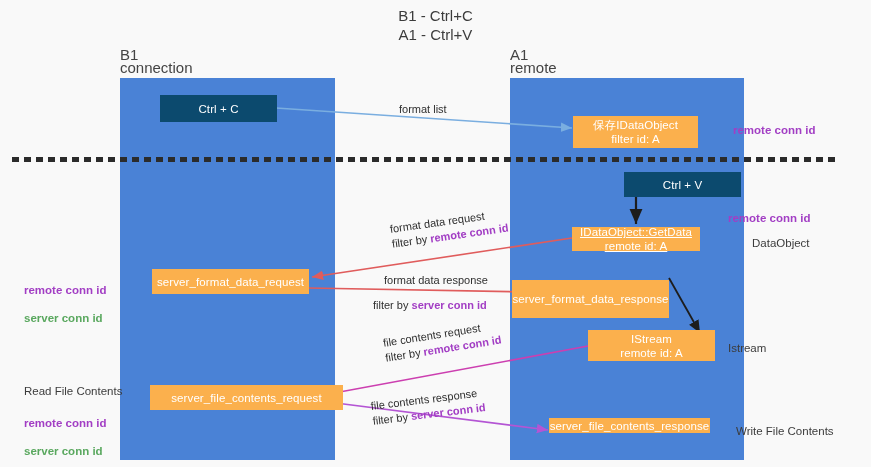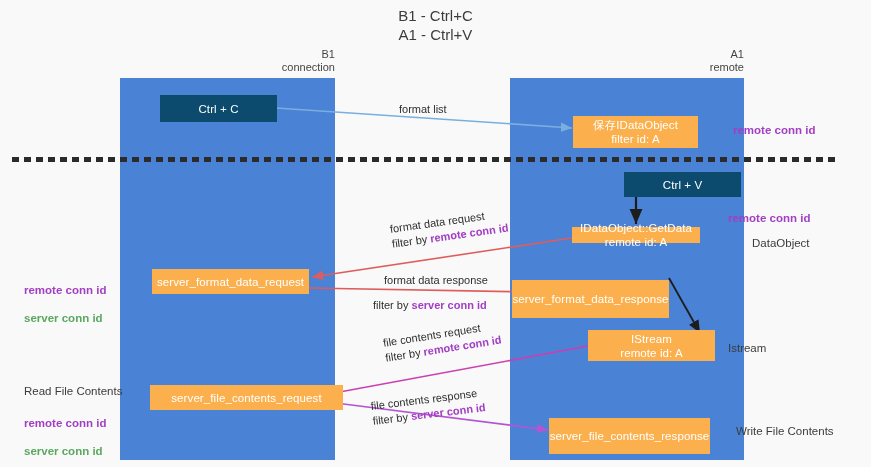--- a/index.html
+++ b/index.html
@@ -16,21 +16,21 @@
   
   .title{
     left:0;top:6px;width:871px;
     text-align:center;
     font-size:15px;color:#3c3c3c;line-height:19px;
     white-space:pre-line;
   }
 
   
   .colhead{
-    font-size:11px;color:#444;text-align:right;line-height:13px;
+    font-size:15px;color:#444;text-align:left;line-height:13px;
     white-space:pre-line;
   }
 
   
   .lane{background:#4a82d6;}
 
   
   .node{
     box-sizing:border-box;
     display:flex;align-items:center;justify-content:center;
@@ -116,33 +116,33 @@
     <line x1="320" y1="401" x2="548" y2="430" stroke="#b455d4" stroke-width="1.6" marker-end="url(#ah-violet)"></line>
   </svg>
 
   <div class="abs node green" style="left:160px;top:95px;width:117px;height:27px;">Ctrl + C</div>
 
   <div class="abs node orange" style="left:573px;top:116px;width:125px;height:32px;">保存IDataObject
 filter id: A</div>
 
   <div class="abs node green" style="left:578px;top:172px;width:117px;height:25px;margin-left:46px;">Ctrl + V</div>
 
-  <div class="abs node orange" style="left:572px;top:227px;width:128px;height:16px;">IDataObject::GetData
+  <div class="abs node orange" style="left:572px;top:227px;width:128px;height:24px;text-decoration:underline;">IDataObject::GetData
 remote id: A</div>
 
   <div class="abs node orange" style="left:152px;top:269px;width:157px;height:25px;">server_format_data_request</div>
 
   <div class="abs node orange" style="left:512px;top:280px;width:157px;height:38px;">server_format_data_response</div>
 
   <div class="abs node orange" style="left:588px;top:330px;width:127px;height:31px;">IStream
 remote id: A</div>
 
   <div class="abs node orange" style="left:150px;top:385px;width:193px;height:25px;">server_file_contents_request</div>
 
-  <div class="abs node orange" style="left:549px;top:418px;width:161px;height:36px;">server_file_contents_response</div>
+  <div class="abs node orange" style="left:549px;top:418px;width:161px;height:15px;">server_file_contents_response</div>
 
   <div class="abs cap" style="left:399px;top:102px;">format list</div>
 
   <div class="abs cap rot" style="left:389px;top:222px;transform:rotate(-8deg);">
     <div>format data request</div>
     <div><span>filter by </span><span class="k">remote conn id</span></div>
   </div>
 
   <div class="abs cap" style="left:384px;top:273px;text-align:right;">format data response</div>
   <div class="abs cap" style="left:373px;top:298px;"><span>filter by </span><span class="k">server conn id</span></div>

